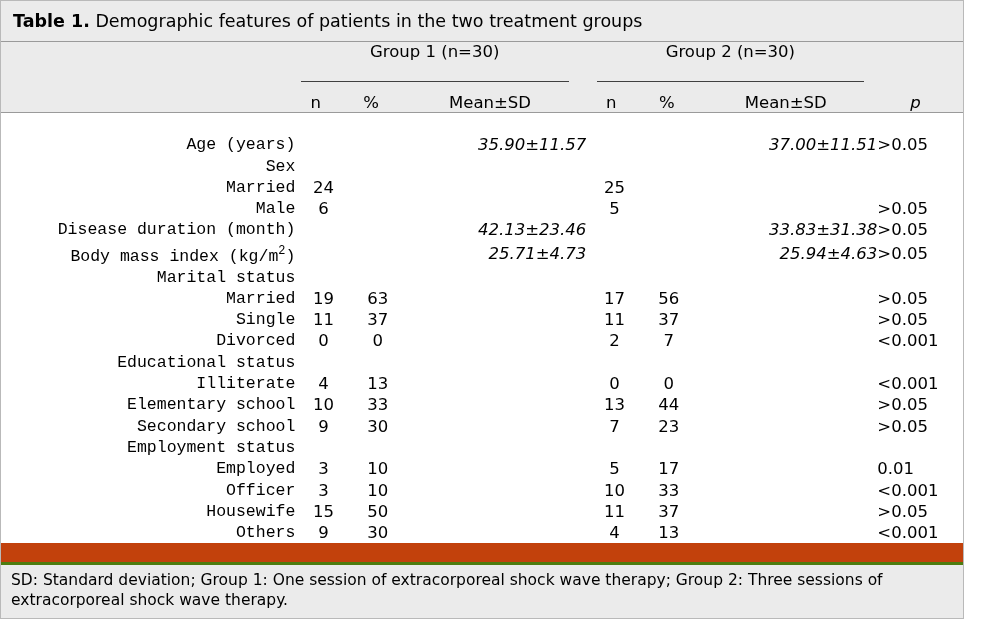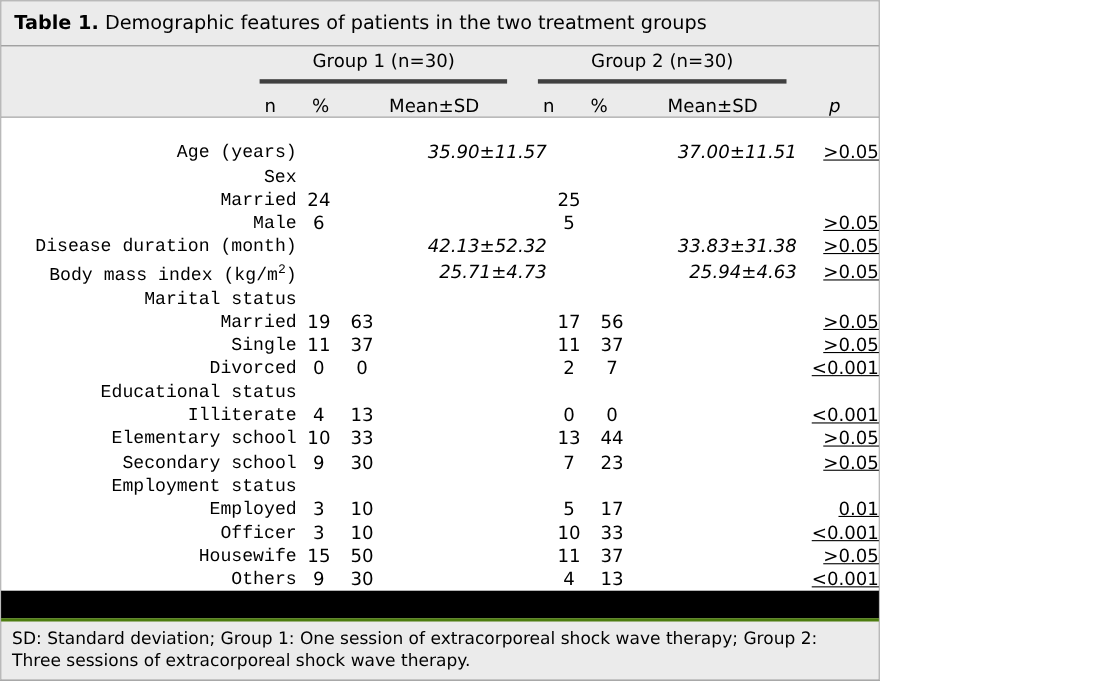--- a/index.html
+++ b/index.html
@@ -9,25 +9,25 @@
   }
   body {
     width: 1000px;
     height: 619px;
     font-family: "DejaVu Sans", sans-serif;
     color: #000000;
     overflow: hidden;
   }
   .table-wrap {
     position: relative;
-    width: 800px;
+    width: 964px;
     height: 619px;
     box-sizing: border-box;
     border: 1px solid #b9b9b9;
-    background: #000000;
+    background: #c2410c;
   }
   
   .title-bar {
     background: #ebebeb;
     border-bottom: 1px solid #9a9a9a;
     padding: 10px 12px 9px 12px;
     font-size: 17.5px;
     line-height: 1.2;
   }
   .title-bar .tbl-label {
@@ -63,22 +63,22 @@
   col.c-pv    { width: 88px; }
 
   .grp-row td {
     height: 34px;
     text-align: center;
     padding-top: 8px;
     font-size: 16.5px;
   }
   .grp-span {
     display: block;
-    padding-bottom: 7px;
-    border-bottom: 4px solid #404040;
+    padding-bottom: 20px;
+    border-bottom: 1px solid #404040;
     margin: 0 14px;
   }
   .sub-row td {
     height: 30px;
     text-align: center;
     padding-bottom: 6px;
     padding-top: 4px;
   }
   .sub-row td.pcol {
     font-style: italic;
@@ -111,23 +111,22 @@
   }
   td.num {
     text-align: center;
     padding-right: 4px;
   }
   td.mean {
     text-align: right;
     font-style: italic;
   }
   td.pval {
-    text-align: right;
+    text-align: left;
     padding-right: 10px;
-    text-decoration: underline;
   }
   .spacer-top { height: 9px; }
   
   .foot {
     position: absolute;
     left: 0;
     right: 0;
     bottom: 0;
     background: #ebebeb;
     border-top: 3px solid #4d7c0f;
@@ -238,21 +237,21 @@
             <td class="mean"></td>
             <td class="num">5</td>
             <td class="num"></td>
             <td class="mean"></td>
             <td class="pval">&gt;0.05</td>
           </tr>
           <tr>
             <td class="lbl">Disease duration (month)</td>
             <td class="num"></td>
             <td class="num"></td>
-            <td class="mean">42.13±52.32</td>
+            <td class="mean">42.13±23.46</td>
             <td class="num"></td>
             <td class="num"></td>
             <td class="mean">33.83±31.38</td>
             <td class="pval">&gt;0.05</td>
           </tr>
           <tr>
             <td class="lbl">Body mass index (kg/m<sup>2</sup>)</td>
             <td class="num"></td>
             <td class="num"></td>
             <td class="mean">25.71±4.73</td>

